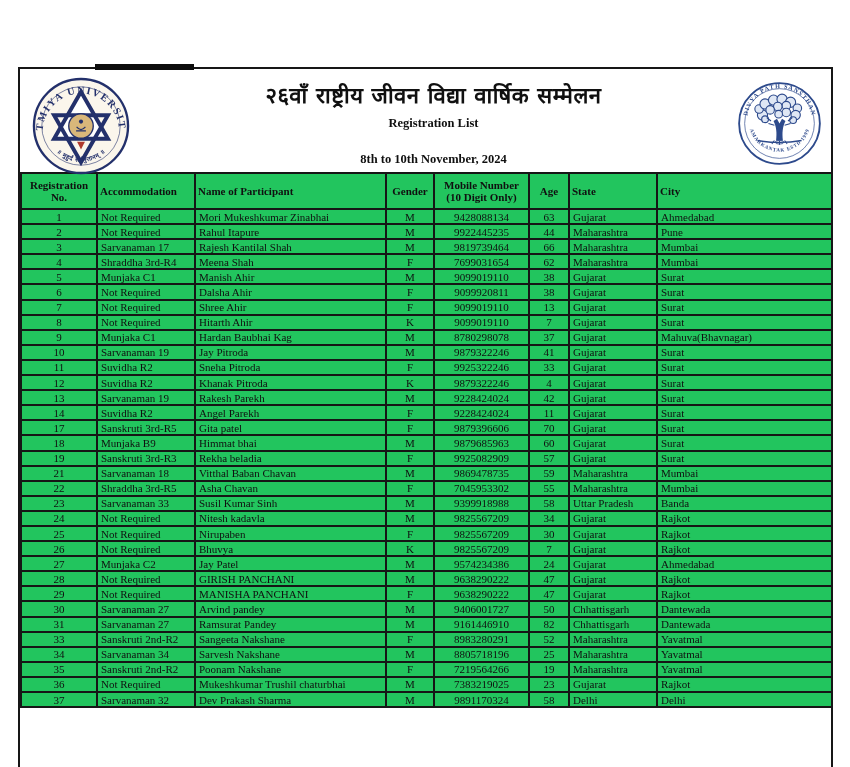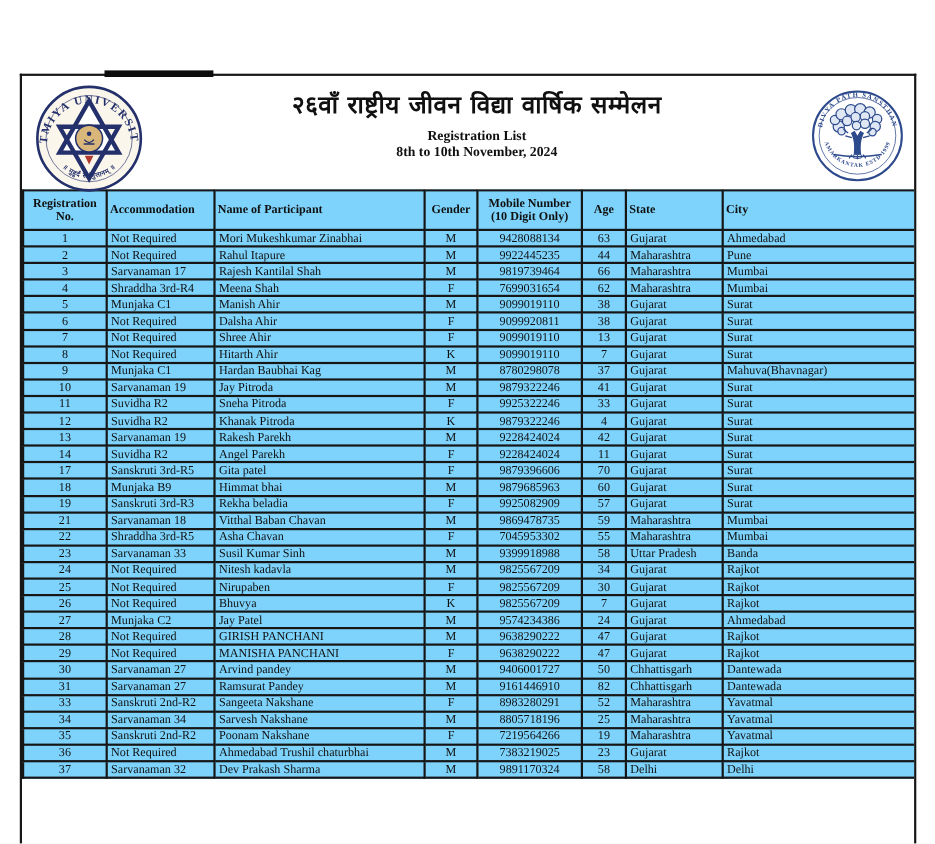--- a/index.html
+++ b/index.html
@@ -23,25 +23,25 @@
   }
   .band { position: relative; height: 103px; background:#fff; }
   .logo-atmiya { position: absolute; left: 12px; top: 8px; width: 98px; height: 98px; }
   .logo-divya  { position: absolute; right: 9px; top: 12px; width: 85px; height: 85px; }
   .titles { position: absolute; left: 151px; right: 135px; top: 10px; text-align: center; }
   .title-hindi {
     font-family: "DejaVu Sans", "Liberation Serif", serif;
     font-size: 22px; font-weight: bold; letter-spacing: 0.5px;
     margin-bottom: 7px; white-space: nowrap;
   }
-  .subtitle { font-size: 12.5px; font-weight: bold; margin-bottom: 0; }
+  .subtitle { font-size: 12.5px; font-weight: bold; margin-bottom: 21px; }
   .daterange { font-size: 12.5px; font-weight: bold; text-align: center; }
   table.reg {
     border-collapse: collapse; table-layout: fixed;
-    width: 811px; background: #7dd3fc;
+    width: 811px; background: #22c55e;
   }
   table.reg th, table.reg td {
     border: 2px solid #161616;
     font-size: 11px; overflow: hidden; white-space: nowrap;
     padding: 0 3px; vertical-align: middle;
   }
   table.reg thead th {
     height: 36px; font-weight: bold; line-height: 1.12;
     white-space: normal; padding: 0 2px;
   }
@@ -457,21 +457,21 @@
             <td class="al">Poonam Nakshane</td>
             <td class="ac">F</td>
             <td class="ac">7219564266</td>
             <td class="ac">19</td>
             <td class="al">Maharashtra</td>
             <td class="al">Yavatmal</td>
           </tr>
           <tr>
             <td class="ac">36</td>
             <td class="al">Not Required</td>
-            <td class="al">Ahmedabad Trushil chaturbhai</td>
+            <td class="al">Mukeshkumar Trushil chaturbhai</td>
             <td class="ac">M</td>
             <td class="ac">7383219025</td>
             <td class="ac">23</td>
             <td class="al">Gujarat</td>
             <td class="al">Rajkot</td>
           </tr>
           <tr>
             <td class="ac">37</td>
             <td class="al">Sarvanaman 32</td>
             <td class="al">Dev Prakash Sharma</td>

